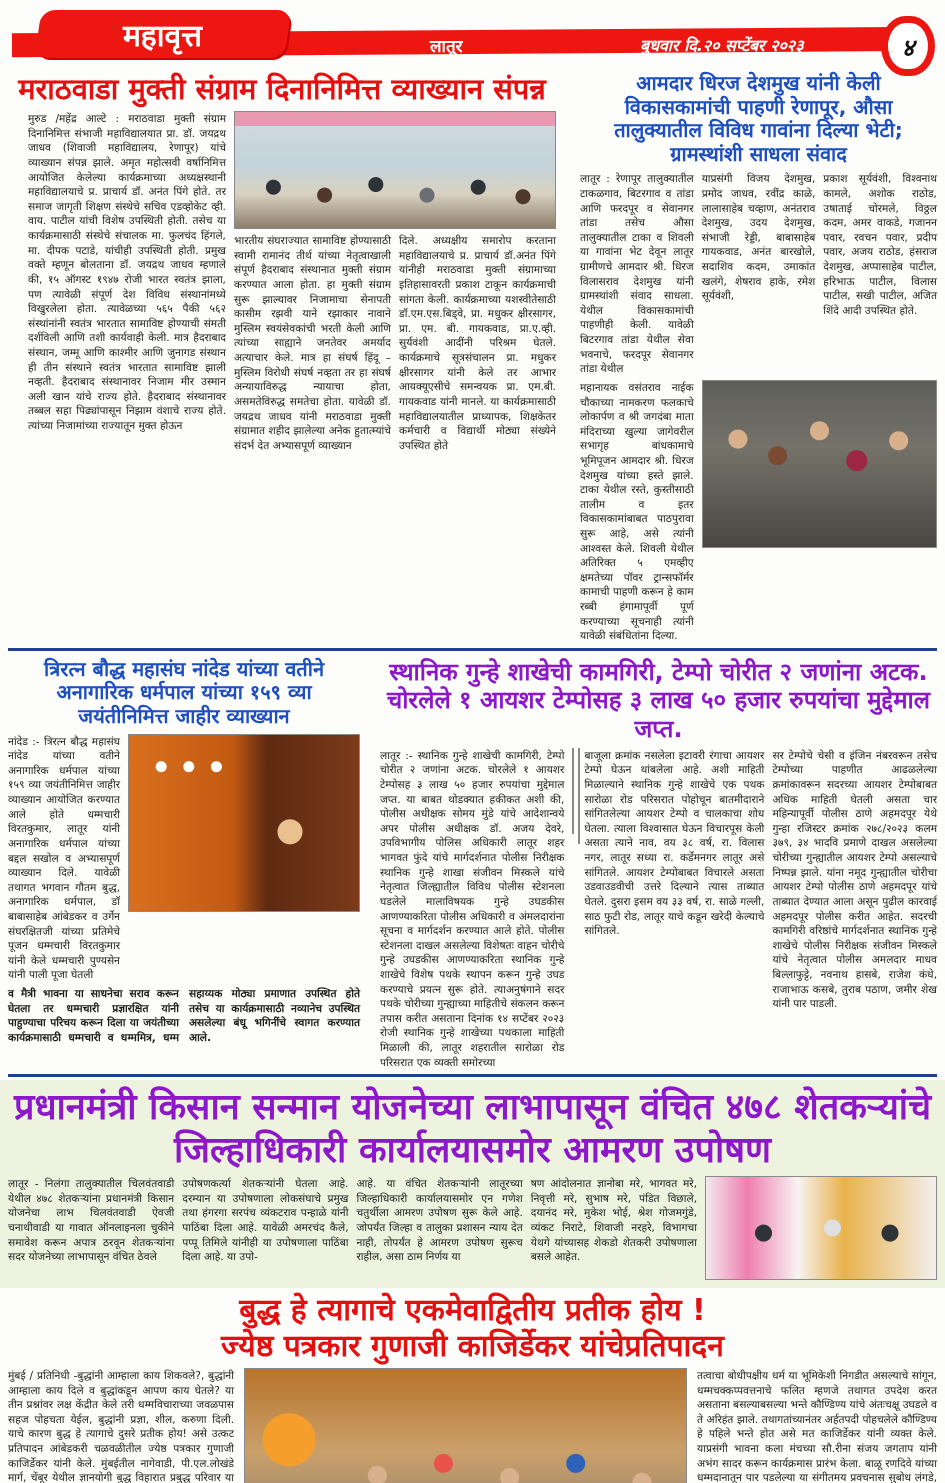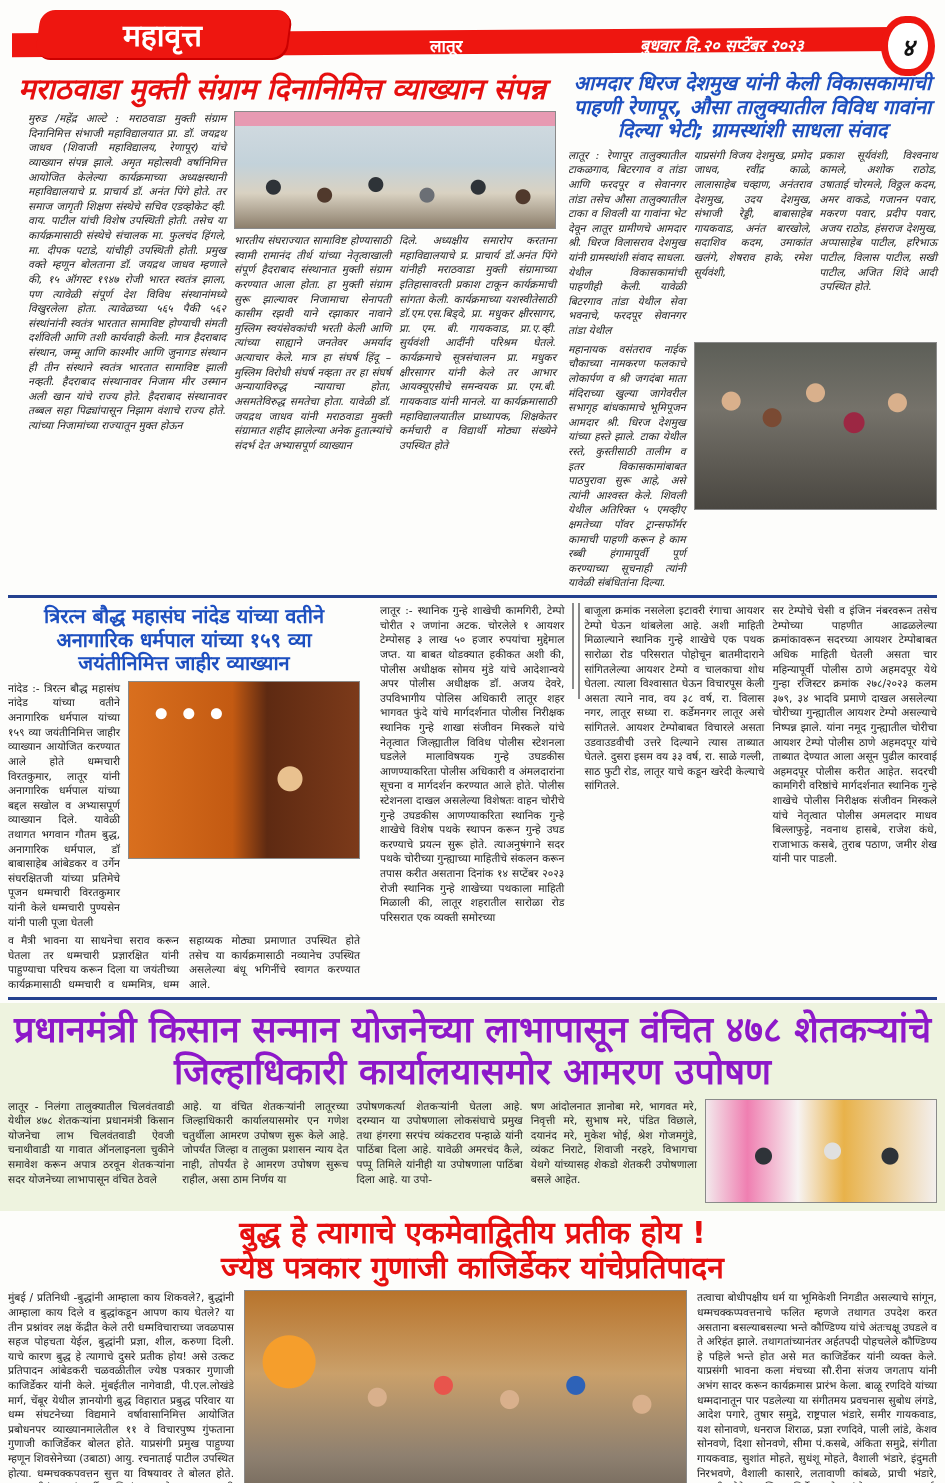--- a/index.html
+++ b/index.html
@@ -21,21 +21,21 @@
   
   .sec{padding:2px 8px;box-sizing:border-box;}
   .rule{border-top:3px solid #24418f;margin:3px 8px;}
   .hl{font-weight:bold;text-align:center;line-height:1.18;margin:2px 0 5px 0;}
   .hl-red{color:#e60f0f;}
   .hl-blue{color:#1d4fc0;}
   .hl-purple{color:#8d18c9;}
   .bcol{font-size:10.6px;line-height:1.38;text-align:justify;}
   .ph{border:1px solid #8a8a8a;box-sizing:border-box;}
   
-  .secA{display:grid;grid-template-columns:548px 1fr;column-gap:12px;font-style:italic;}
+  .secA{display:grid;grid-template-columns:548px 1fr;column-gap:24px;}
   .a1-hl{font-size:29px;}
   .a1-body{display:grid;grid-template-columns:198px 1fr 1fr;gap:4px 8px;margin-left:20px;}
   .a1-col1{grid-column:1;grid-row:1/3;}
   .a1-photo{grid-column:2/4;grid-row:1;height:118px;
     background:linear-gradient(180deg,#e79ab2 0%,#e79ab2 12%,#cfd9df 12%,#c3d2da 45%,#d9d2c2 70%,#8d7f6c 100%),#c8d4da;
     background-blend-mode:normal;position:relative;}
   .a1-photo::after{content:"";position:absolute;left:0;right:0;bottom:8%;height:46%;
     background:
       radial-gradient(circle at 12% 40%,#2e3338 0 7px,transparent 8px),
       radial-gradient(circle at 28% 55%,#50392c 0 7px,transparent 8px),
@@ -64,21 +64,21 @@
   .a3-hl{font-size:20px;}
   .a3-body{display:grid;grid-template-columns:112px 1fr;gap:4px 8px;}
   .a3-col1{grid-column:1;grid-row:1;}
   .a3-photo{grid-column:2;grid-row:1;height:178px;
     background:
       radial-gradient(circle at 14% 18%,#fff 0 5px,transparent 6px),
       radial-gradient(circle at 26% 18%,#fff 0 5px,transparent 6px),
       radial-gradient(circle at 38% 18%,#fff 0 5px,transparent 6px),
       radial-gradient(circle at 70% 55%,#e9c18f 0 12px,transparent 13px),
       linear-gradient(90deg,#d96f1e 0%,#c35a12 45%,#5e2a12 60%,#7c3a1a 100%);}
-  .a3-col2{grid-column:1/3;grid-row:2;column-count:2;column-gap:10px;}
+  .a3-col2{grid-column:1/3;grid-row:2;column-count:2;column-gap:10px;font-weight:bold;}
   .a4-hl{font-size:24px;}
   .a4-body{display:grid;grid-template-columns:1.12fr 192px 1fr;gap:4px 8px;}
   .a4-mid{display:flex;flex-direction:row;gap:4px;}
   .a4-photo1{height:86px;background:
       radial-gradient(circle at 70% 20%,#9fd4ff 0 3px,transparent 10px),
       linear-gradient(120deg,#0d1c10 0%,#254a22 40%,#0b140c 70%,#1d3a1c 100%);}
   .a4-photo2{height:96px;background:
       radial-gradient(circle at 20% 40%,#d9b08c 0 8px,transparent 9px),
       radial-gradient(circle at 45% 50%,#3b4b86 0 9px,transparent 10px),
       radial-gradient(circle at 72% 42%,#d9b08c 0 8px,transparent 9px),
@@ -130,59 +130,63 @@
         <div class="ph a1-photo"></div>
         <div class="bcol a1-col2">भारतीय संघराज्यात सामाविष्ट होण्यासाठी स्वामी रामानंद तीर्थ यांच्या नेतृत्वाखाली संपूर्ण हैदराबाद संस्थानात मुक्ती संग्राम करण्यात आला होता. हा मुक्ती संग्राम सुरू झाल्यावर निजामाचा सेनापती कासीम रझवी याने रझाकार नावाने मुस्लिम स्वयंसेवकांची भरती केली आणि त्यांच्या साह्याने जनतेवर अमर्याद अत्याचार केले. मात्र हा संघर्ष हिंदू – मुस्लिम विरोधी संघर्ष नव्हता तर हा संघर्ष अन्यायाविरुद्ध न्यायाचा होता, असमतेविरुद्ध समतेचा होता. यावेळी डॉ. जयद्रथ जाधव यांनी मराठवाडा मुक्ती संग्रामात शहीद झालेल्या अनेक हुतात्म्यांचे संदर्भ देत अभ्यासपूर्ण व्याख्यान</div>
         <div class="bcol a1-col3">दिले. अध्यक्षीय समारोप करताना महाविद्यालयाचे प्र. प्राचार्य डॉ.अनंत पिंगे यांनीही मराठवाडा मुक्ती संग्रामाच्या इतिहासावरती प्रकाश टाकून कार्यक्रमाची सांगता केली. कार्यक्रमाच्या यशस्वीतेसाठी डॉ.एम.एस.बिड्वे, प्रा. मधुकर क्षीरसागर, प्रा. एम. बी. गायकवाड, प्रा.ए.व्ही. सुर्यवंशी आदींनी परिश्रम घेतले. कार्यक्रमाचे सूत्रसंचालन प्रा. मधुकर क्षीरसागर यांनी केले तर आभार आयक्यूएसीचे समन्वयक प्रा. एम.बी. गायकवाड यांनी मानले. या कार्यक्रमासाठी महाविद्यालयातील प्राध्यापक, शिक्षकेतर कर्मचारी व विद्यार्थी मोठ्या संख्येने उपस्थित होते</div>
       </div>
     </div>
     <div>
       <div class="hl hl-blue a2-hl">आमदार धिरज देशमुख यांनी केली विकासकामांची पाहणी रेणापूर, औसा तालुक्यातील विविध गावांना दिल्या भेटी; ग्रामस्थांशी साधला संवाद</div>
       <div class="a2-body">
         <div class="bcol a2-col1">लातूर : रेणापूर तालुक्यातील टाकळगाव, बिटरगाव व तांडा आणि फरदपूर व सेवानगर तांडा तसेच औसा तालुक्यातील टाका व शिवली या गावांना भेट देवून लातूर ग्रामीणचे आमदार श्री. धिरज विलासराव देशमुख यांनी ग्रामस्थांशी संवाद साधला. येथील विकासकामांची पाहणीही केली. यावेळी बिटरगाव तांडा येथील सेवा भवनाचे, फरदपूर सेवानगर तांडा येथील</div>
         <div class="bcol a2-col2">याप्रसंगी विजय देशमुख, प्रमोद जाधव, रवींद्र काळे, लालासाहेब चव्हाण, अनंतराव देशमुख, उदय देशमुख, संभाजी रेड्डी, बाबासाहेब गायकवाड, अनंत बारखोले, सदाशिव कदम, उमाकांत खलंगे, शेषराव हाके, रमेश सूर्यवंशी,</div>
-        <div class="bcol a2-col4">प्रकाश सूर्यवंशी, विश्वनाथ कामले, अशोक राठोड, उषाताई चोरमले, विठ्ठल कदम, अमर वाकडे, गजानन पवार, मकरण पवार, प्रदीप पवार, अजय राठोड, हंसराज देशमुख, अप्पासाहेब पाटील, हरिभाऊ पाटील, विलास पाटील, सखी पाटील, अजित शिंदे आदी उपस्थित होते.</div>
+        <div class="bcol a2-col4">प्रकाश सूर्यवंशी, विश्वनाथ कामले, अशोक राठोड, उषाताई चोरमले, विठ्ठल कदम, अमर वाकडे, गजानन पवार, रवचन पवार, प्रदीप पवार, अजय राठोड, हंसराज देशमुख, अप्पासाहेब पाटील, हरिभाऊ पाटील, विलास पाटील, सखी पाटील, अजित शिंदे आदी उपस्थित होते.</div>
         <div class="bcol a2-col3">महानायक वसंतराव नाईक चौकाच्या नामकरण फलकाचे लोकार्पण व श्री जगदंबा माता मंदिराच्या खुल्या जागेवरील सभागृह बांधकामाचे भूमिपूजन आमदार श्री. धिरज देशमुख यांच्या हस्ते झाले. टाका येथील रस्ते, कुस्तीसाठी तालीम व इतर विकासकामांबाबत पाठपुरावा सुरू आहे, असे त्यांनी आश्वस्त केले. शिवली येथील अतिरिक्त ५ एमव्हीए क्षमतेच्या पॉवर ट्रान्सफॉर्मर कामाची पाहणी करून हे काम रब्बी हंगामापूर्वी पूर्ण करण्याच्या सूचनाही त्यांनी यावेळी संबंधितांना दिल्या.</div>
         <div class="ph a2-photo"></div>
       </div>
     </div>
   </div>
 
   <div class="rule"></div>
 
   <div class="sec secB">
     <div>
       <div class="hl hl-blue a3-hl">त्रिरत्न बौद्ध महासंघ नांदेड यांच्या वतीने अनागारिक धर्मपाल यांच्या १५९ व्या जयंतीनिमित्त जाहीर व्याख्यान</div>
       <div class="a3-body">
         <div class="bcol a3-col1">नांदेड :- त्रिरत्न बौद्ध महासंघ नांदेड यांच्या वतीने अनागारिक धर्मपाल यांच्या १५९ व्या जयंतीनिमित्त जाहीर व्याख्यान आयोजित करण्यात आले होते धम्मचारी विरतकुमार, लातूर यांनी अनागारिक धर्मपाल यांच्या बद्दल सखोल व अभ्यासपूर्ण व्याख्यान दिले. यावेळी तथागत भगवान गौतम बुद्ध, अनागारिक धर्मपाल, डॉ बाबासाहेब आंबेडकर व उर्गेन संघरक्षितजी यांच्या प्रतिमेचे पूजन धम्मचारी विरतकुमार यांनी केले धम्मचारी पुण्यसेन यांनी पाली पूजा घेतली</div>
         <div class="ph a3-photo"></div>
         <div class="bcol a3-col2">व मैत्री भावना या साधनेचा सराव करून घेतला तर धम्मचारी प्रज्ञारक्षित यांनी पाहुण्याचा परिचय करून दिला या जयंतीच्या कार्यक्रमासाठी धम्मचारी व धम्ममित्र, धम्म सहाय्यक मोठ्या प्रमाणात उपस्थित होते तसेच या कार्यक्रमासाठी नव्यानेच उपस्थित असलेल्या बंधू भगिनींचे स्वागत करण्यात आले.</div>
       </div>
     </div>
     <div>
+      <div class="hl hl-purple a4-hl">
+        <div>स्थानिक गुन्हे शाखेची कामगिरी, टेम्पो चोरीत २ जणांना अटक.</div>
+        <div>चोरलेले १ आयशर टेम्पोसह  ३ लाख ५० हजार रुपयांचा मुद्देमाल जप्त.</div>
+      </div>
       <div class="a4-body">
         <div class="bcol">लातूर :- स्थानिक गुन्हे शाखेची कामगिरी, टेम्पो चोरीत २ जणांना अटक. चोरलेले १ आयशर टेम्पोसह ३ लाख ५० हजार रुपयांचा मुद्देमाल जप्त. या बाबत थोडक्यात हकीकत अशी की, पोलीस अधीक्षक सोमय मुंडे यांचे आदेशान्वये अपर पोलीस अधीक्षक डॉ. अजय देवरे, उपविभागीय पोलिस अधिकारी लातूर शहर भागवत फुंदे यांचे मार्गदर्शनात पोलीस निरीक्षक स्थानिक गुन्हे शाखा संजीवन मिस्कले यांचे नेतृत्वात जिल्ह्यातील विविध पोलीस स्टेशनला घडलेले मालाविषयक गुन्हे उघडकीस आणण्याकरिता पोलीस अधिकारी व अंमलदारांना सूचना व मार्गदर्शन करण्यात आले होते. पोलीस स्टेशनला दाखल असलेल्या विशेषतः वाहन चोरीचे गुन्हे उघडकीस आणण्याकरिता स्थानिक गुन्हे शाखेचे विशेष पथके स्थापन करून गुन्हे उघड करण्याचे प्रयत्न सुरू होते. त्याअनुषंगाने सदर पथके चोरीच्या गुन्ह्याच्या माहितीचे संकलन करून तपास करीत असताना दिनांक १४ सप्टेंबर २०२३ रोजी स्थानिक गुन्हे शाखेच्या पथकाला माहिती मिळाली की, लातूर शहरातील सारोळा रोड परिसरात एक व्यक्ती समोरच्या</div>
         <div class="a4-mid">
           <div class="ph a4-photo1"></div>
           <div class="ph a4-photo2"></div>
           <div class="bcol">बाजूला क्रमांक नसलेला इटावरी रंगाचा आयशर टेम्पो घेऊन थांबलेला आहे. अशी माहिती मिळाल्याने स्थानिक गुन्हे शाखेचे एक पथक सारोळा रोड परिसरात पोहोचून बातमीदाराने सांगितलेल्या आयशर टेम्पो व चालकाचा शोध घेतला. त्याला विश्वासात घेऊन विचारपूस केली असता त्याने नाव, वय ३८ वर्ष, रा. विलास नगर, लातूर सध्या रा. कर्डेमनगर लातूर असे सांगितले. आयशर टेम्पोबाबत विचारले असता उडवाउडवीची उत्तरे दिल्याने त्यास ताब्यात घेतले. दुसरा इसम वय ३३ वर्ष, रा. साळे गल्ली, साठ फुटी रोड, लातूर याचे कडून खरेदी केल्याचे सांगितले.</div>
         </div>
         <div class="bcol">सर टेम्पोचे चेसी व इंजिन नंबरवरून तसेच टेम्पोच्या पाहणीत आढळलेल्या क्रमांकावरून सदरच्या आयशर टेम्पोबाबत अधिक माहिती घेतली असता चार महिन्यापूर्वी पोलीस ठाणे अहमदपूर येथे गुन्हा रजिस्टर क्रमांक २७८/२०२३ कलम ३७९, ३४ भादवि प्रमाणे दाखल असलेल्या चोरीच्या गुन्ह्यातील आयशर टेम्पो असल्याचे निष्पन्न झाले. यांना नमूद गुन्ह्यातील चोरीचा आयशर टेम्पो पोलीस ठाणे अहमदपूर यांचे ताब्यात देण्यात आला असून पुढील कारवाई अहमदपूर पोलीस करीत आहेत. सदरची कामगिरी वरिष्ठांचे मार्गदर्शनात स्थानिक गुन्हे शाखेचे पोलीस निरीक्षक संजीवन मिस्कले यांचे नेतृत्वात पोलीस अमलदार माधव बिल्लाफुट्टे, नवनाथ हासबे, राजेश कंधे, राजाभाऊ कसबे, तुराब पठाण, जमीर शेख यांनी पार पाडली.</div>
       </div>
     </div>
   </div>
 
   <div class="rule"></div>
 
   <div class="secC">
     <div class="hl hl-purple a5-hl">प्रधानमंत्री किसान सन्मान  योजनेच्या  लाभापासून वंचित ४७८ शेतकऱ्यांचे जिल्हाधिकारी कार्यालयासमोर आमरण उपोषण</div>
     <div class="a5-body">
       <div class="bcol">लातूर - निलंगा तालुक्यातील चिलवंतवाडी येथील ४७८ शेतकऱ्यांना प्रधानमंत्री किसान योजनेचा लाभ चिलवंतवाडी ऐवजी चनाथीवाडी या गावात ऑनलाइनला चुकीने समावेश करून अपात्र ठरवून शेतकऱ्यांना सदर योजनेच्या लाभापासून वंचित ठेवले</div>
+      <div class="bcol">उपोषणकर्त्या शेतकऱ्यांनी घेतला आहे. दरम्यान या उपोषणाला लोकसंघाचे प्रमुख तथा हंगरगा सरपंच व्यंकटराव पन्हाळे यांनी पाठिंबा दिला आहे. यावेळी अमरचंद कैले, पप्पू तिमिले यांनीही या उपोषणाला पाठिंबा दिला आहे. या उपो-</div>
       <div class="bcol">आहे. या वंचित शेतकऱ्यांनी लातूरच्या जिल्हाधिकारी कार्यालयासमोर एन गणेश चतुर्थीला आमरण उपोषण सुरू केले आहे. जोपर्यंत जिल्हा व तालुका प्रशासन न्याय देत नाही, तोपर्यंत हे आमरण उपोषण सुरूच राहील, असा ठाम निर्णय या</div>
-      <div class="bcol">उपोषणकर्त्या शेतकऱ्यांनी घेतला आहे. दरम्यान या उपोषणाला लोकसंघाचे प्रमुख तथा हंगरगा सरपंच व्यंकटराव पन्हाळे यांनी पाठिंबा दिला आहे. यावेळी अमरचंद कैले, पप्पू तिमिले यांनीही या उपोषणाला पाठिंबा दिला आहे. या उपो-</div>
       <div class="bcol">षण आंदोलनात ज्ञानोबा मरे, भागवत मरे, निवृत्ती मरे, सुभाष मरे, पंडित विछाले, दयानंद मरे, मुकेश भोई, श्रेश गोजमगुंडे, व्यंकट निराटे, शिवाजी नरहरे, विभागचा येथगे यांच्यासह शेकडो शेतकरी उपोषणाला बसले आहेत.</div>
       <div class="ph a5-photo"></div>
     </div>
   </div>
 
   <div class="sec">
     <div class="hl hl-red a6-hl">
       <div>बुद्ध हे त्यागाचे एकमेवाद्वितीय प्रतीक होय !</div>
       <div>ज्येष्ठ पत्रकार गुणाजी काजिर्डेकर यांचेप्रतिपादन</div>
     </div>

